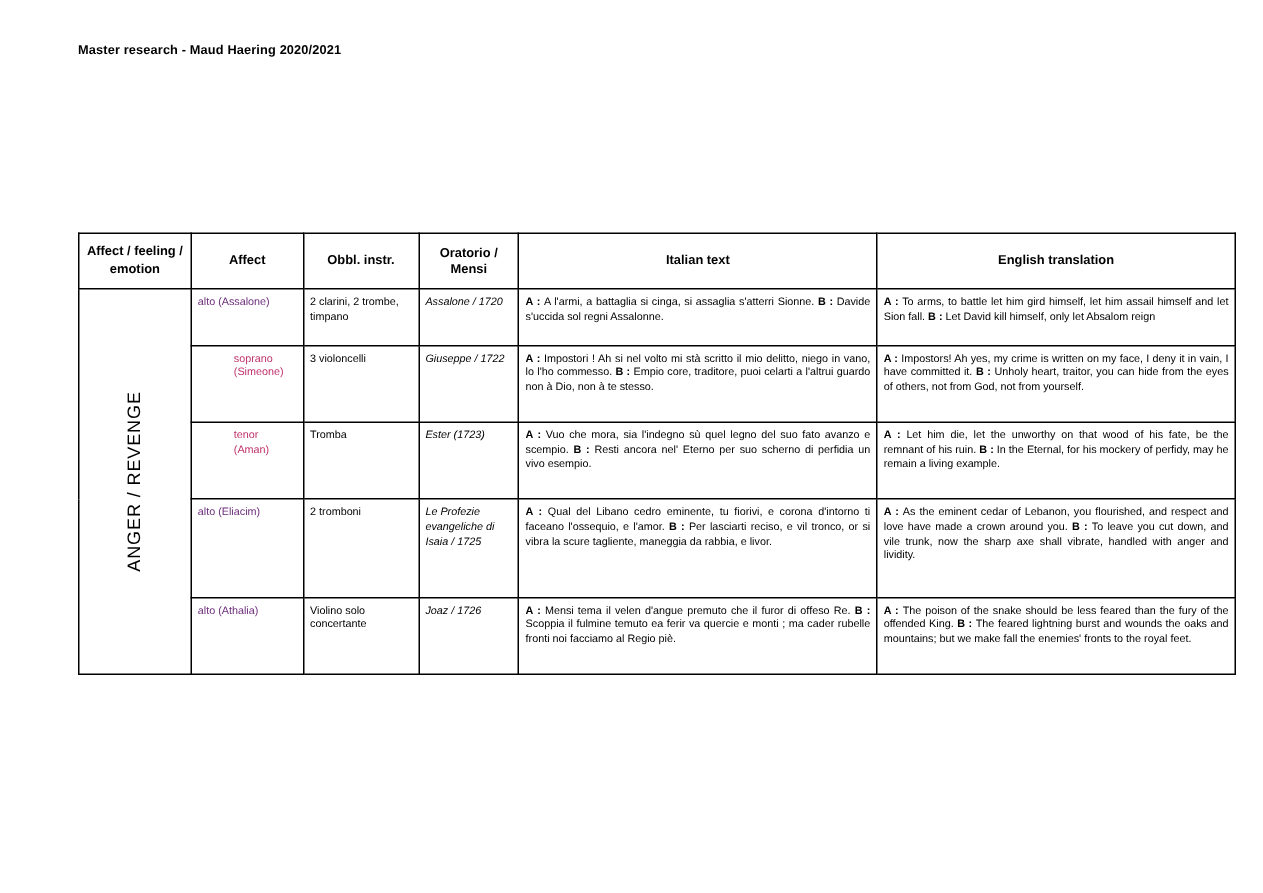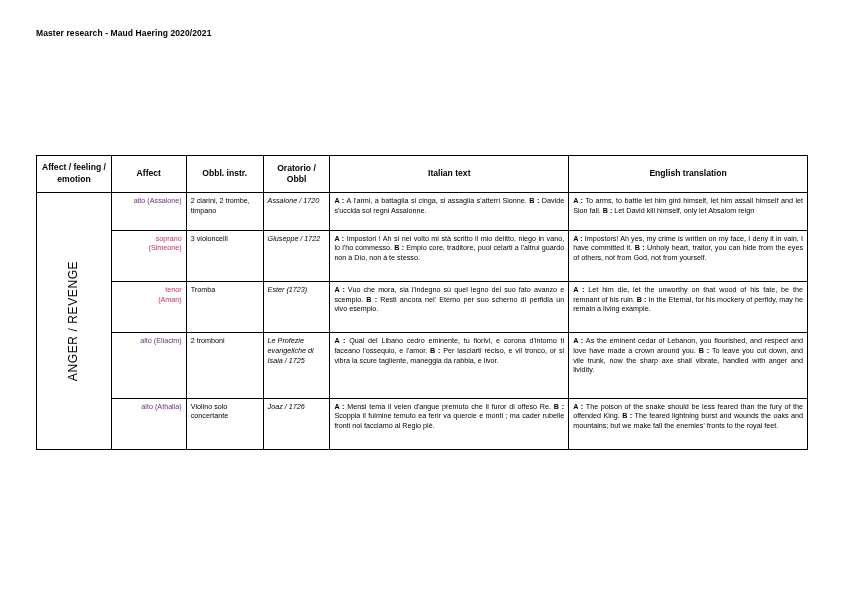--- a/index.html
+++ b/index.html
@@ -10,21 +10,21 @@
     width: 842px;
     height: 595px;
     background: #ffffff;
     font-family: "Liberation Sans", sans-serif;
     color: #000000;
     position: relative;
     overflow: hidden;
   }
   .page {
     position: absolute;
-    left: 0; top: 0;
+    left: 16px; top: 0;
     width: 770px;
     height: 595px;
   }
   .header-line {
     position: absolute;
     left: 36px;
     top: 28px;
     font-size: 8.5px;
     font-weight: bold;
     letter-spacing: 0.1px;
@@ -95,21 +95,20 @@
     transform: rotate(-90deg);
     white-space: nowrap;
     font-size: 12px;
     letter-spacing: 0.6px;
   }
   td.voice {
     color: #6b2d7a;
     font-size: 7.4px;
     padding-top: 4px;
     line-height: 1.35;
-    text-align: right;
   }
   td.voice.red {
     color: #c0306a;
     padding-left: 28px;
   }
   td.obbl {
     font-size: 7.2px;
     padding-top: 4px;
     margin-top: 28px;
   }
@@ -141,21 +140,21 @@
       <col class="col-obbl">
       <col class="col-orat">
       <col class="col-ital">
       <col class="col-engl">
     </colgroup>
     <thead>
       <tr>
         <th class="affect-head">Affect / feeling / emotion</th>
         <th>Affect</th>
         <th>Obbl. instr.</th>
-        <th>Oratorio / Obbl</th>
+        <th>Oratorio / Mensi</th>
         <th>Italian text</th>
         <th>English translation</th>
       </tr>
     </thead>
     <tbody>
       <tr>
         <td class="rot-cell" rowspan="5">
           <div class="rot-wrap">
             <div class="rot-text">ANGER / REVENGE</div>
           </div>

